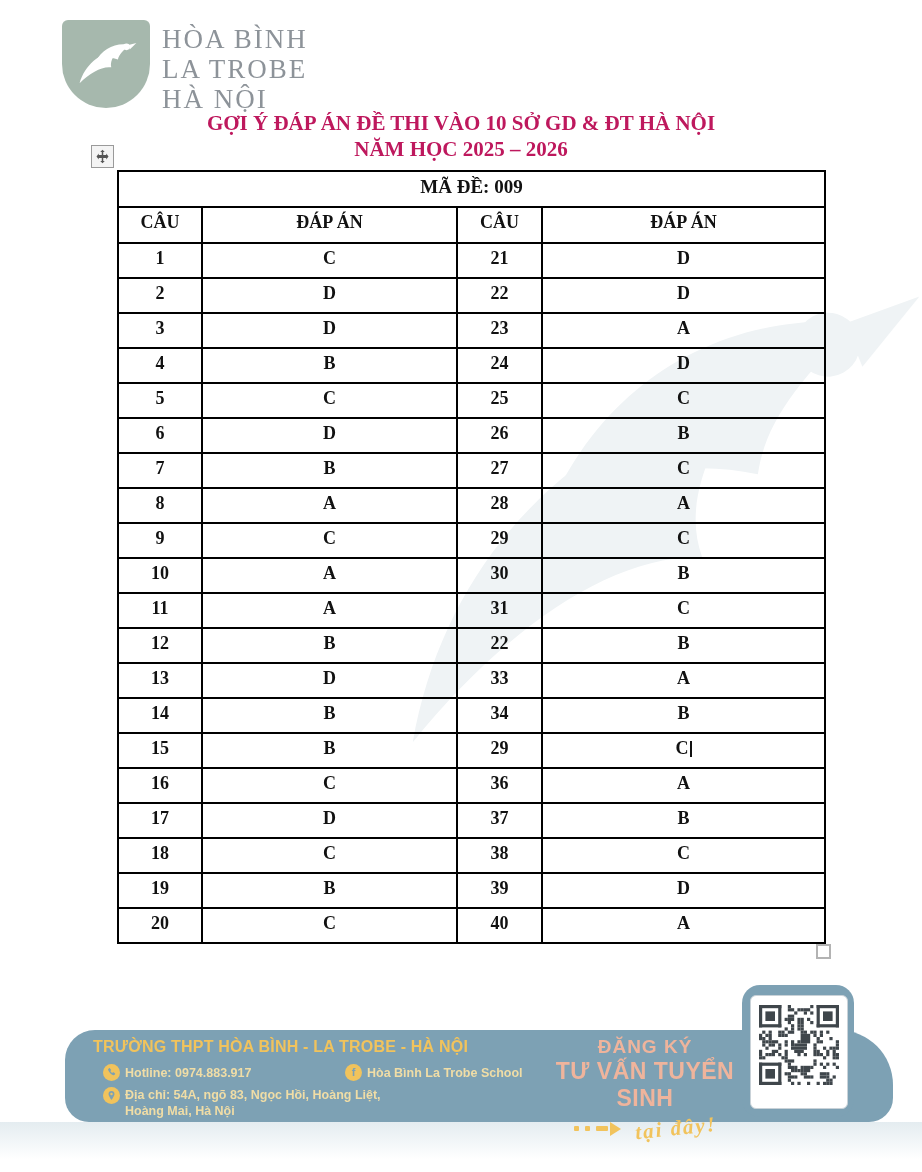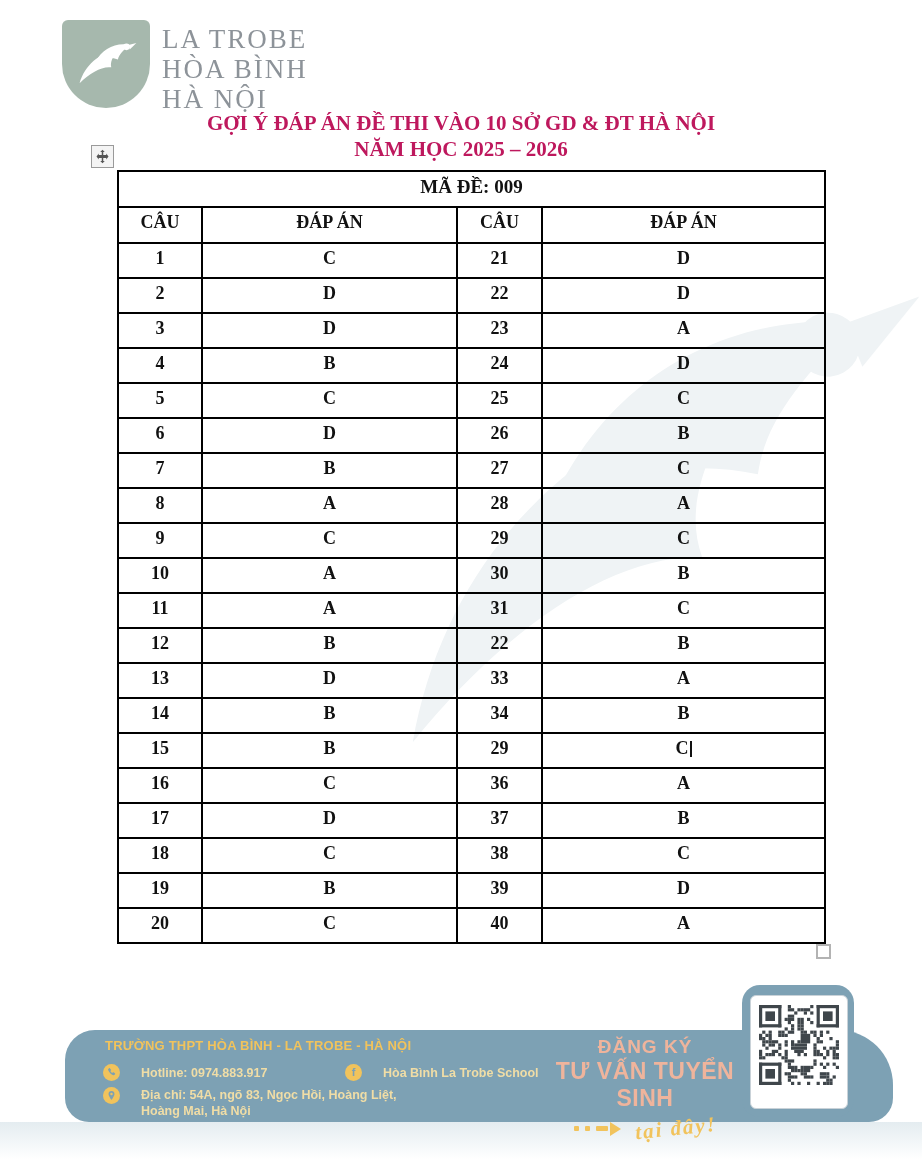--- a/index.html
+++ b/index.html
@@ -39,23 +39,23 @@
   tr.data-row td{height:30px;font-size:18px;}
   .caret-after::after{content:'';display:inline-block;width:2px;height:16px;background:#111;
                       margin-left:1px;vertical-align:-3px;}
 
   
   .footer-fade{position:absolute;left:0;top:1122px;width:922px;height:50px;z-index:1;
                background:linear-gradient(180deg,#e4ecf0,#ffffff 75%);}
   .banner{position:absolute;left:65px;top:1030px;width:828px;height:92px;background:#7da1b4;
           border-radius:30px 55px 24px 24px;z-index:2;
           font-family:"Liberation Sans","DejaVu Sans",sans-serif;}
-  .school-name{position:absolute;left:40px;top:8px;color:#f1c35c;font-weight:800;
-               font-size:13px;letter-spacing:.2px;}
-  .contact-row{position:absolute;display:flex;align-items:center;gap:21px;color:#f0dda6;
+  .school-name{position:absolute;left:28px;top:8px;color:#f1c35c;font-weight:800;
+               font-size:16px;letter-spacing:.2px;}
+  .contact-row{position:absolute;display:flex;align-items:center;gap:5px;color:#f0dda6;
                font-size:12.5px;font-weight:600;}
   .contact-hotline{left:38px;top:34px;}
   .contact-facebook{left:280px;top:34px;}
   .contact-address{left:38px;top:57px;align-items:flex-start;}
   .icon-circle{width:17px;height:17px;border-radius:50%;background:#f1c35c;flex:0 0 17px;
                display:flex;align-items:center;justify-content:center;color:#7da1b4;
                font-size:11px;font-weight:800;line-height:17px;}
   .icon-circle svg{width:11px;height:11px;fill:#7da1b4;}
   .addr-lines div{line-height:16px;}
 
@@ -95,22 +95,22 @@
 
   <div class="logo-badge">
     <svg viewBox="0 0 100 100">
       <path d="M10 76 C18 48 40 30 68 26 C60 36 56 44 58 52 C44 50 26 60 10 76 Z"></path>
       <path d="M34 44 C44 24 64 14 86 18 C76 26 70 32 68 40 C56 36 44 38 34 44 Z"></path>
       <circle cx="81" cy="21" r="5"></circle>
       <path d="M84 18 L96 15 L86 25 Z"></path>
     </svg>
   </div>
   <div class="logo-text">
+    <div>HÒA BÌNH</div>
     <div>LA TROBE</div>
-    <div>HÒA BÌNH</div>
     <div>HÀ NỘI</div>
   </div>
 
   <div class="doc-title">
     <div>GỢI Ý ĐÁP ÁN ĐỀ THI VÀO 10 SỞ GD &amp; ĐT HÀ NỘI</div>
     <div>NĂM HỌC 2025 – 2026</div>
   </div>
 
   <div class="move-handle">
     <svg viewBox="0 0 20 20">

